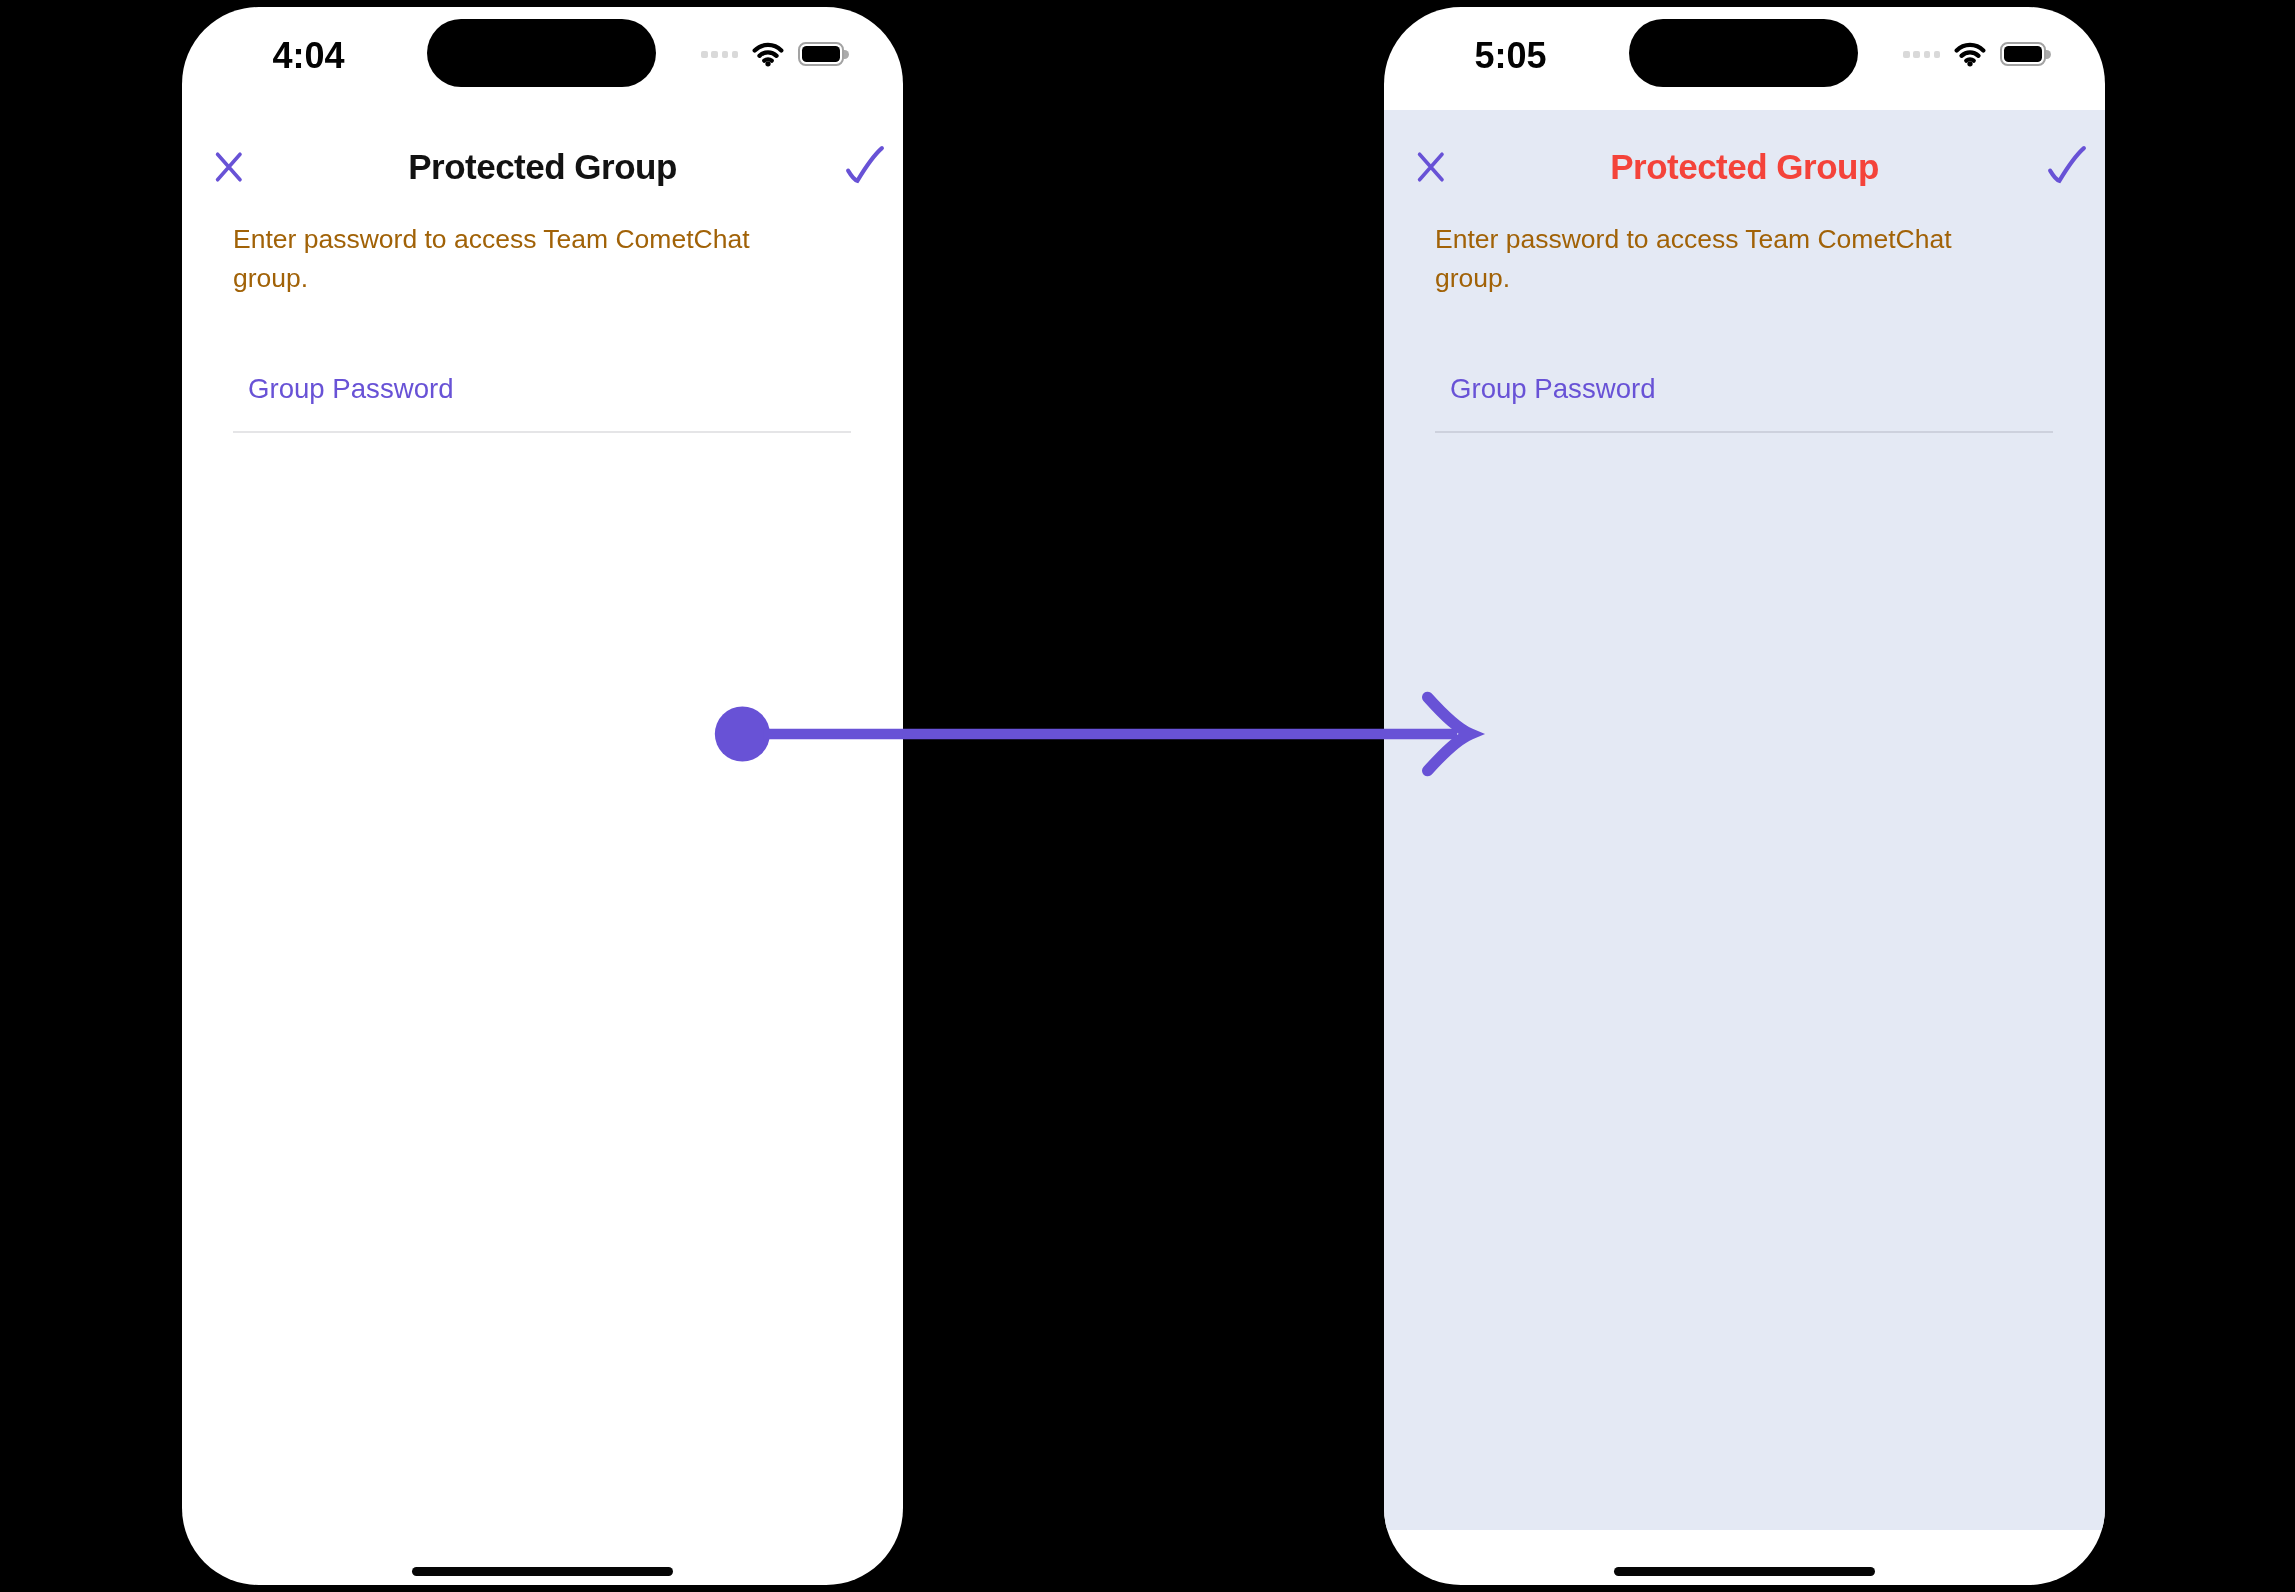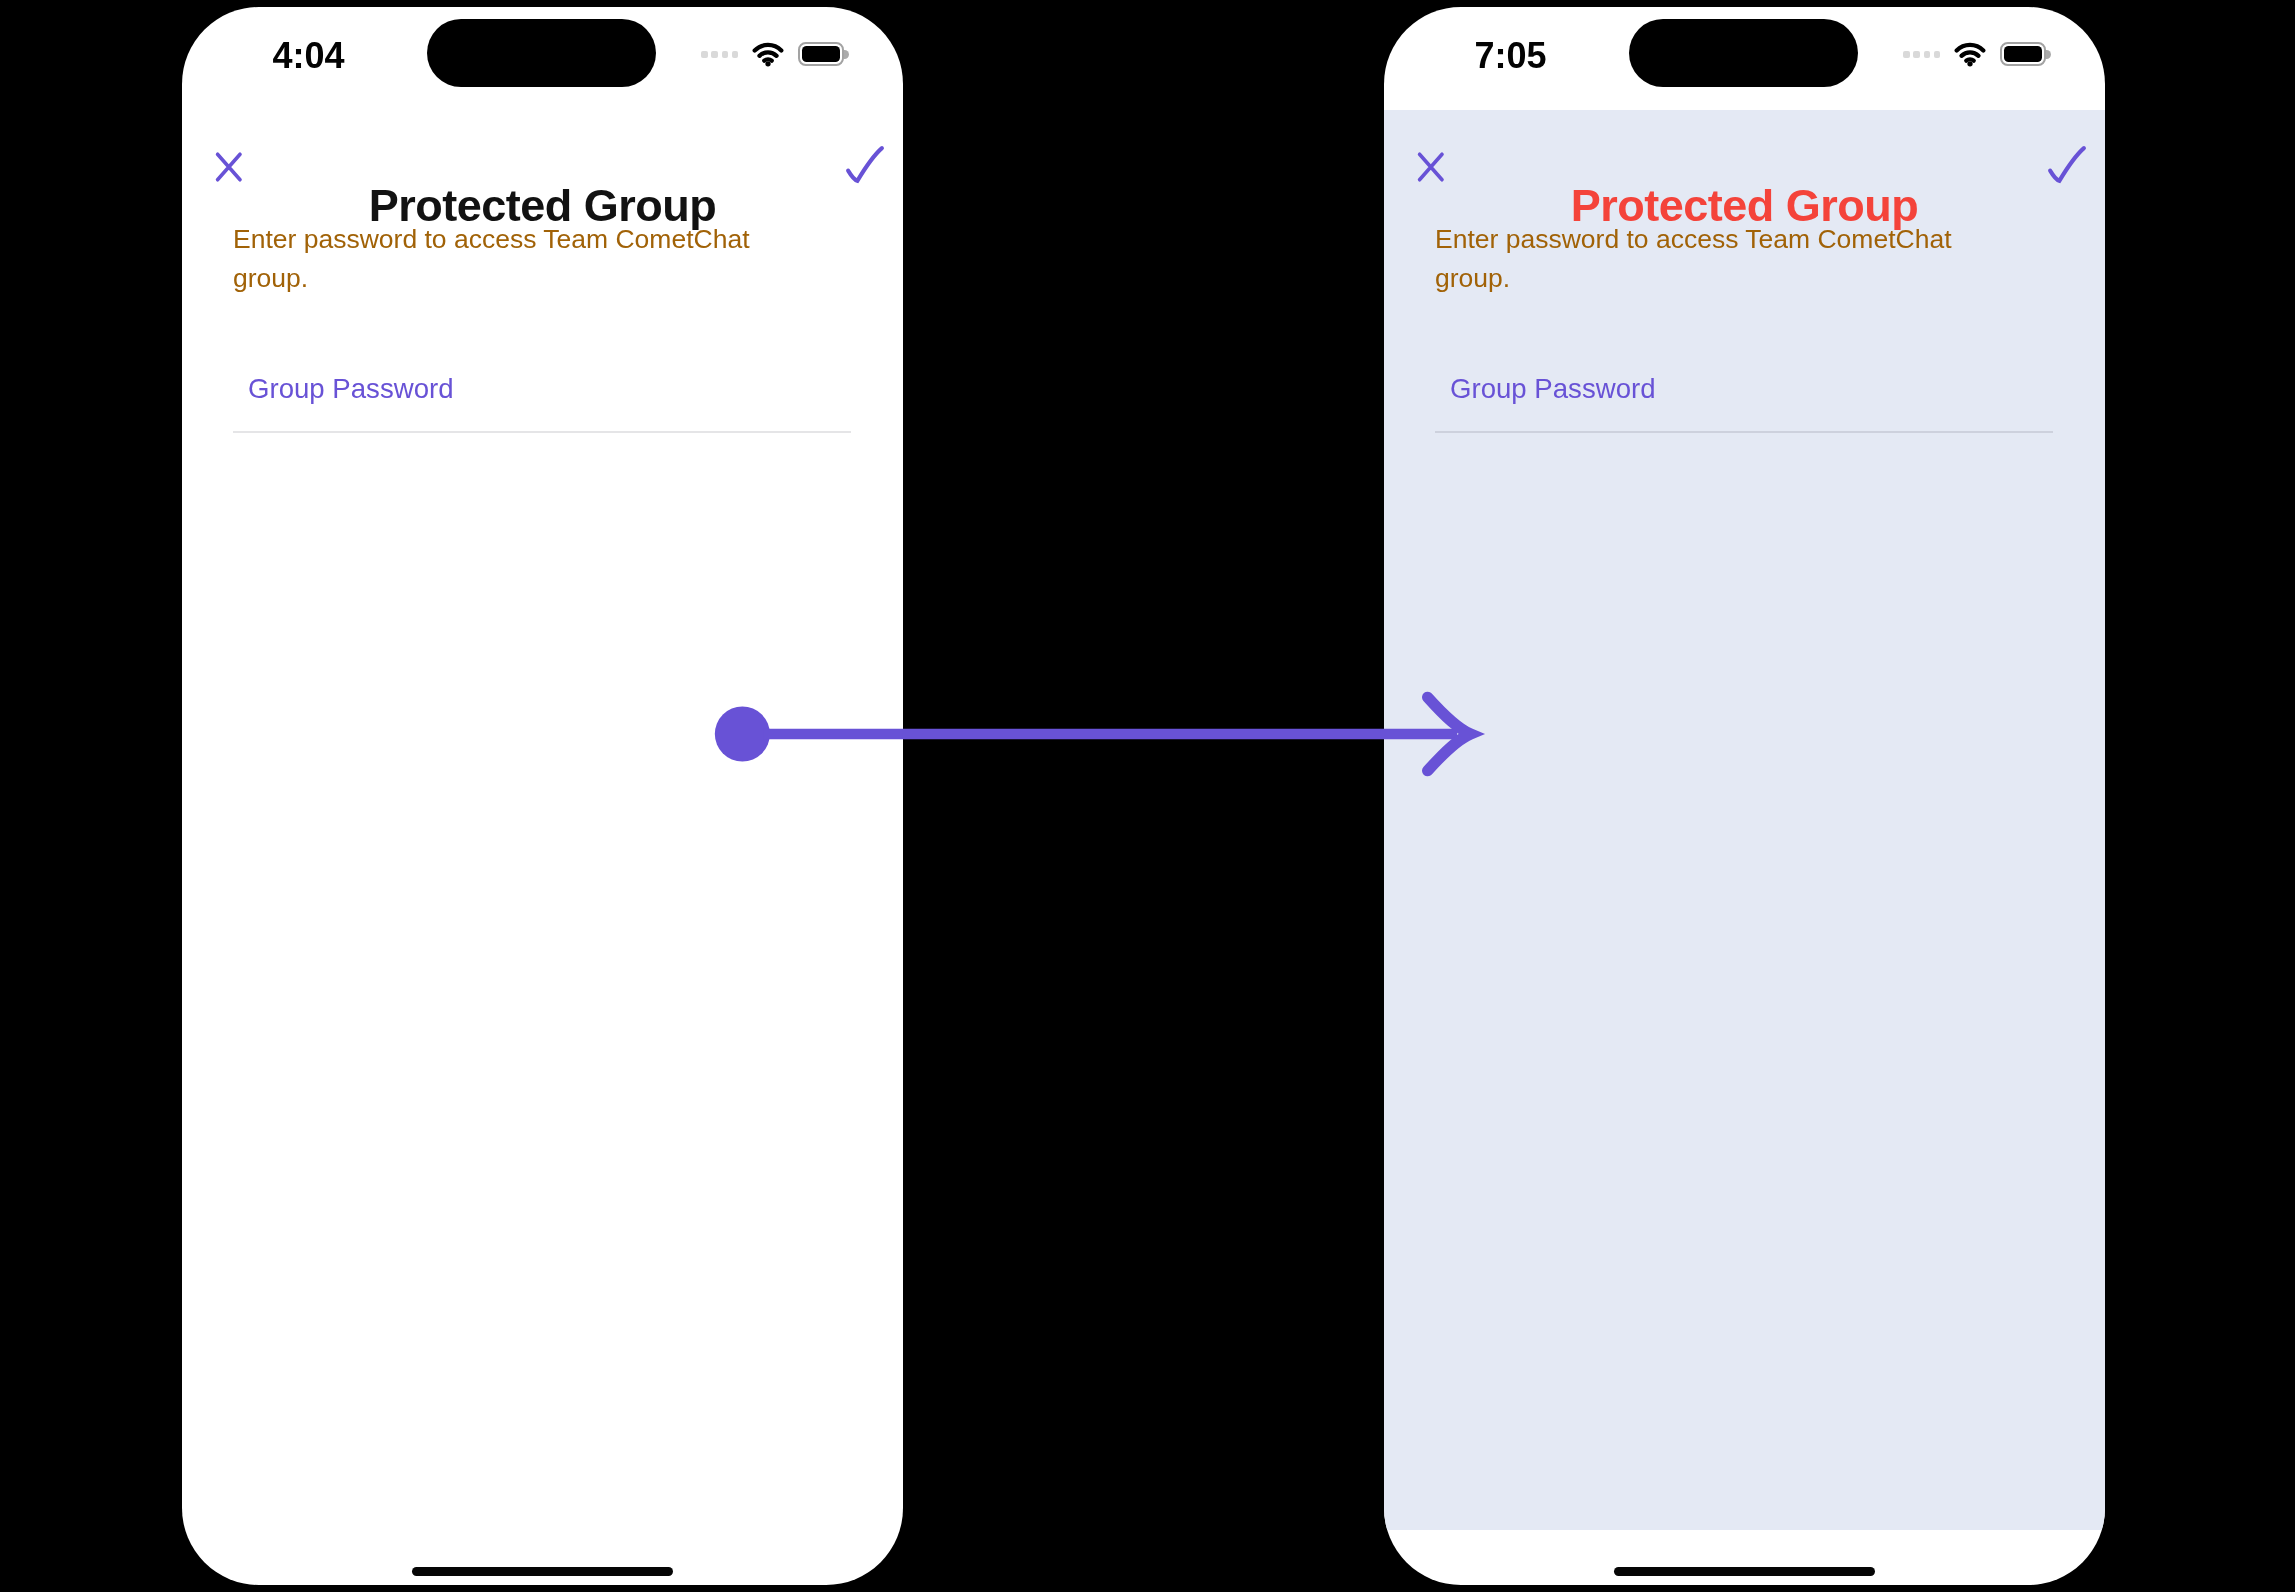--- a/index.html
+++ b/index.html
@@ -33,22 +33,22 @@
                 border:2px solid #A3A3A3;border-radius:7.7px;}
   .battery-fill{position:absolute;left:2px;top:2px;width:38px;height:16px;
                 background:#000;border-radius:4.6px;}
   .battery-nub{position:absolute;right:0;top:7.7px;width:4.6px;height:9.2px;
                background:#ABABAB;border-radius:0 4.6px 4.6px 0;}
 
   
   .nav{position:absolute;left:0;right:0;top:134px;height:51px;}
   .nav-close{position:absolute;left:33px;top:10.2px;width:27.6px;height:32px;cursor:pointer;}
   .nav-title{position:absolute;left:61px;right:61px;top:0;height:51px;line-height:51px;
-             text-align:center;font-size:45px;font-weight:700;color:#121212;
-             letter-spacing:-0.5px;white-space:nowrap;margin-top:39px;}
+             text-align:center;font-size:35px;font-weight:700;color:#121212;
+             letter-spacing:-0.5px;white-space:nowrap;}
   .nav-title--error{color:#F4433A;}
   .nav-check{position:absolute;right:18.4px;top:3.1px;width:41px;height:44px;cursor:pointer;}
 
   
   .description{position:absolute;left:51px;top:213px;width:592px;
                font-size:26.5px;line-height:39px;color:#a16207;}
   .password-field{position:absolute;left:51px;top:356px;width:618px;height:72px;
                   cursor:text;}
   .password-label{position:absolute;left:0;top:10.2px;font-size:27.6px;color:#6852D6;margin-left:15px;}
   .field-underline{position:absolute;left:0;right:0;top:68px;height:1.5px;
@@ -110,21 +110,21 @@
       <div class="field-underline"></div>
     </div>
 
     <div class="home-indicator"></div>
   </div>
 
   <div class="phone phone--right">
 
     <div class="screen-tint"></div>
 
-    <div class="status-time">7:05</div>
+    <div class="status-time">5:05</div>
 
     <div class="dynamic-island"></div>
 
     <div class="status-icons">
       <div class="signal-dots">
         <span class="dot"></span>
           <span class="dot"></span>
           <span class="dot"></span>
           <span class="dot"></span>
       </div>

